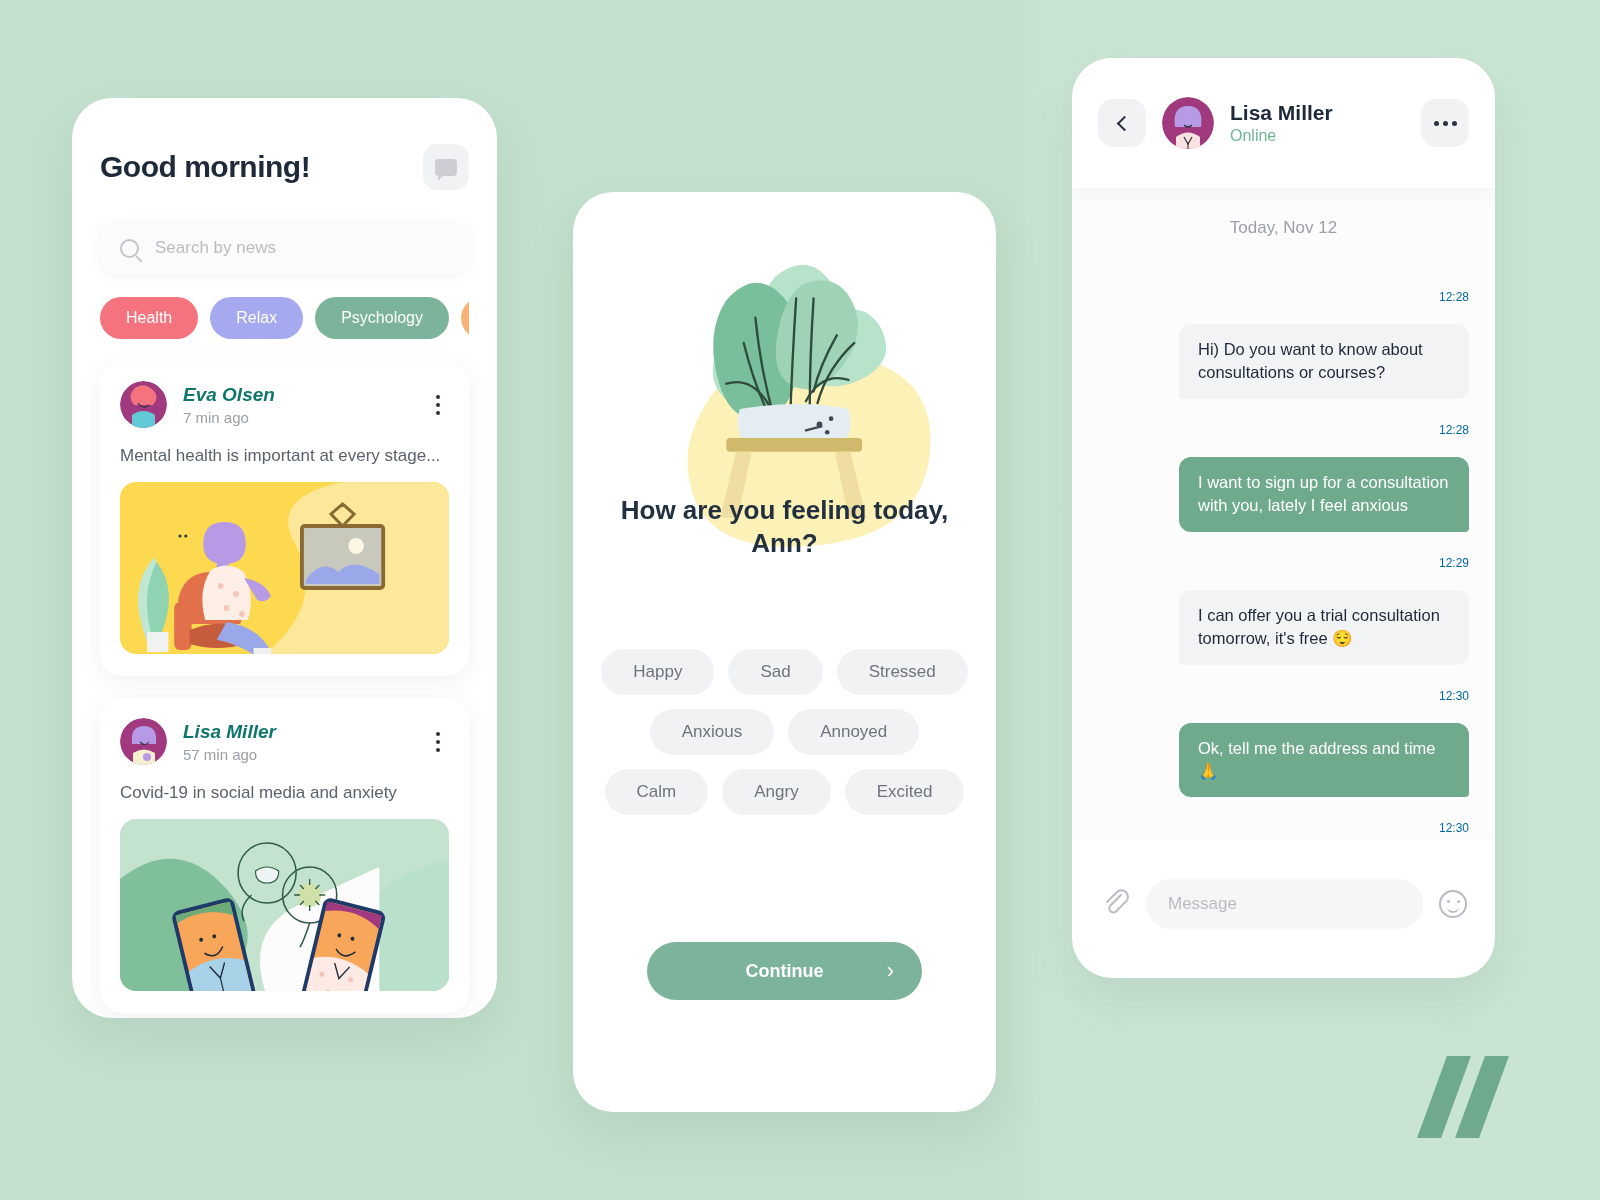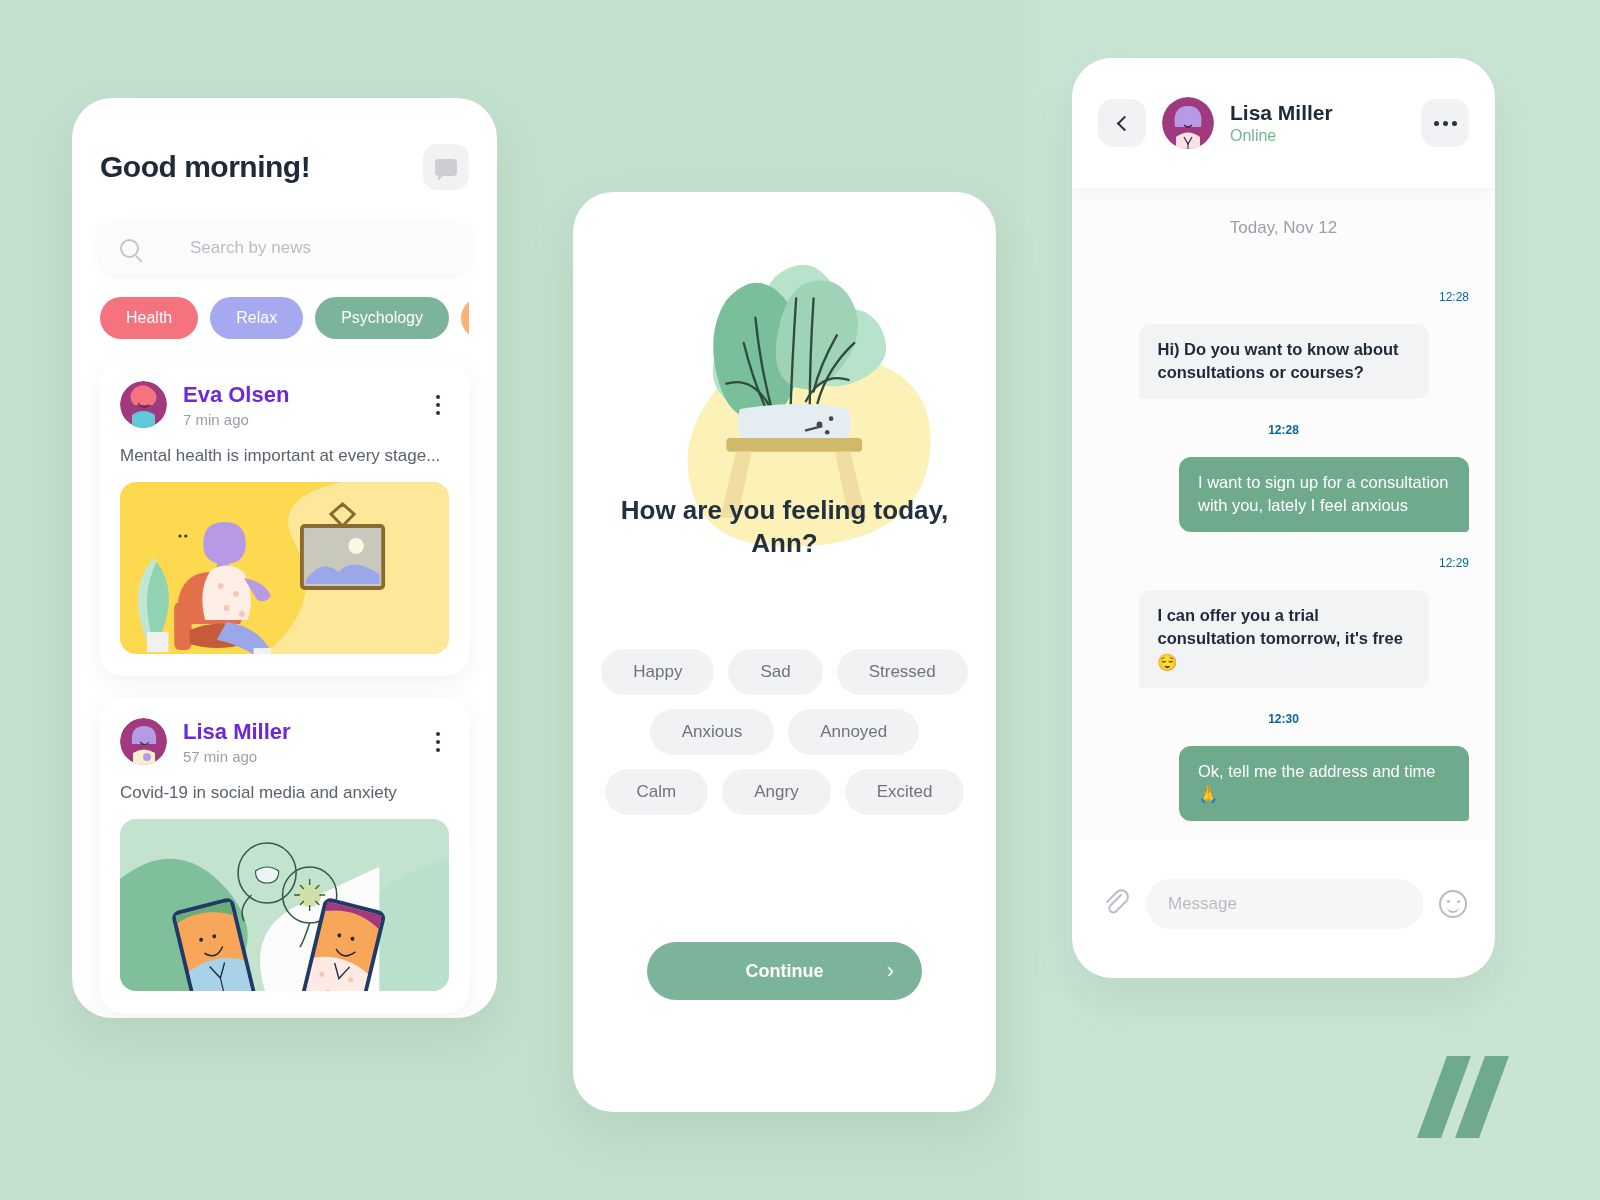--- a/index.html
+++ b/index.html
@@ -46,41 +46,40 @@
   }
   .chat-glyph { width: 22px; height: 17px; background: #ccced4; border-radius: 4px; position: relative; }
   .chat-glyph::after {
     content: ""; position: absolute; left: 3px; bottom: -5px;
     border-left: 6px solid #ccced4; border-bottom: 6px solid transparent;
   }
   .search-wrap {
     margin-top: 32px; height: 52px; background: #fbfbfc; border-radius: 16px;
     display: flex; align-items: center; padding: 0 20px;
     box-shadow: 0 3px 14px rgba(60,95,75,0.07);
-    gap: 35px;
   }
   .mag { width: 19px; height: 19px; border: 2px solid #c3c6cc; border-radius: 50%; position: relative; flex: none; }
   .mag::after { content:""; position:absolute; right:-6px; bottom:-4px; width:8px; height:2px; background:#c3c6cc; transform: rotate(45deg); border-radius:2px;}
   .search-ph { margin-left: 16px; font-size: 17px; color: #b9bcc3; }
 
   .chips-row { margin-top: 23px; display: flex; gap: 12px; overflow: hidden; text-align: right; }
   .chip {
     flex: none; height: 42px; border-radius: 21px; padding: 0 26px;
     display: flex; align-items: center; justify-content: center;
     color: #fff; font-size: 16px;
   }
 
   .card {
     margin-top: 22px; background: #fff; border-radius: 22px; padding: 20px 20px 22px 20px;
     box-shadow: 0 6px 22px rgba(60,95,75,0.08);
   }
   .card-head { display: flex; align-items: center; }
   .avatar { width: 47px; height: 47px; border-radius: 50%; overflow: hidden; flex: none; }
   .card-meta { margin-left: 16px; flex: 1; }
-  .card-name { font-size: 22px; font-weight: bold; color: #6d28d9; }
+  .card-name { font-size: 19px; font-weight: bold; color: #0f766e; font-style: italic; }
   .card-time { font-size: 15px; color: #9aa0a8; margin-top: 3px; }
   .kebab { width: 22px; display: flex; flex-direction: column; align-items: center; gap: 4px; }
   .kebab i { width: 4px; height: 4px; border-radius: 50%; background: #2a3240; display: block; }
   .card-title { margin-top: 18px; font-size: 17px; color: #5a626e; }
   .card-img { margin-top: 16px; height: 172px; border-radius: 16px; overflow: hidden; }
 
   
   .mood-inner { padding: 50px 34px 0 34px; height: 100%; position: relative; display:flex; flex-direction:column; }
   .illus-wrap { position: relative; height: 330px; }
   .mood-q {
@@ -120,21 +119,21 @@
   .dots-btn {
     width: 48px; height: 48px; border-radius: 15px; background: #f1f2f4;
     display: flex; align-items: center; justify-content: center; gap: 4px; flex: none;
   }
   .dots-btn i { width: 5px; height: 5px; border-radius: 50%; background: #2a3240; display: block; }
 
   .chat-body { background: #fcfcfc; padding: 26px 26px 0 26px; height: 700px; position: relative; }
   .chat-date { text-align: center; font-size: 17px; color: #9aa0a8; margin: 4px 0 28px 0; }
   .msg-row { display: flex; flex-direction: column; margin-bottom: 20px; }
   .msg-row.out { align-items: flex-end; }
-  .msg-row.in  { align-items: center; font-weight: bold; }
+  .msg-row.in  { align-items: flex-end; }
   .bubble { max-width: 290px; padding: 14px 19px; font-size: 16.5px; line-height: 1.42; }
   .bubble.out { background: #6faa8c; color: #fff; border-radius: 12px 12px 4px 12px; }
   .bubble.in  { background: #f2f3f4; color: #1e2a3a; border-radius: 12px 12px 12px 4px; }
   .stamp { font-size: 12px; color: #0369a1; margin-top: 24px; }
 
   .chat-input-bar {
     position: absolute; left: 0; right: 0; bottom: 9px; height: 130px; background: #fff;
     display: flex; align-items: center; padding: 0 28px; gap: 16px;
     border-radius: 0 0 40px 40px;
   }

